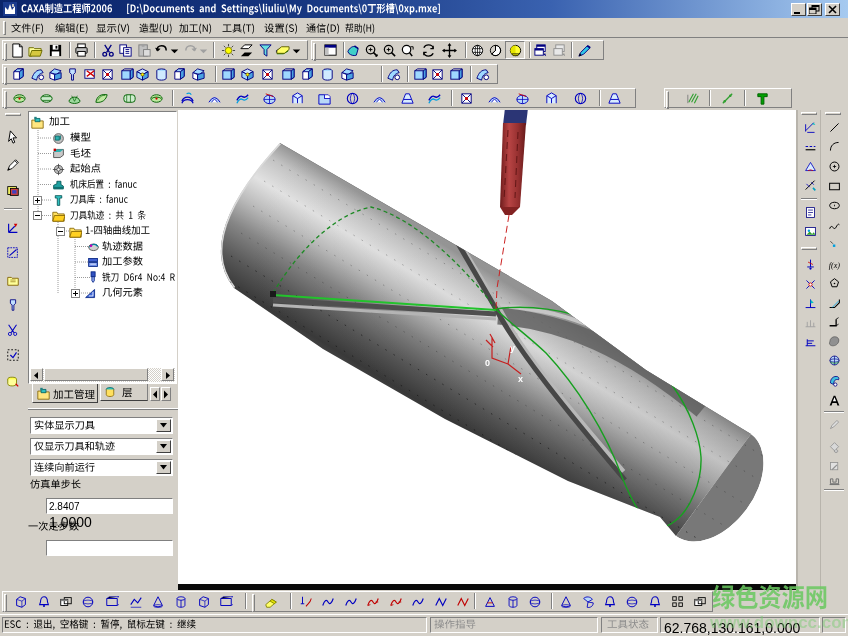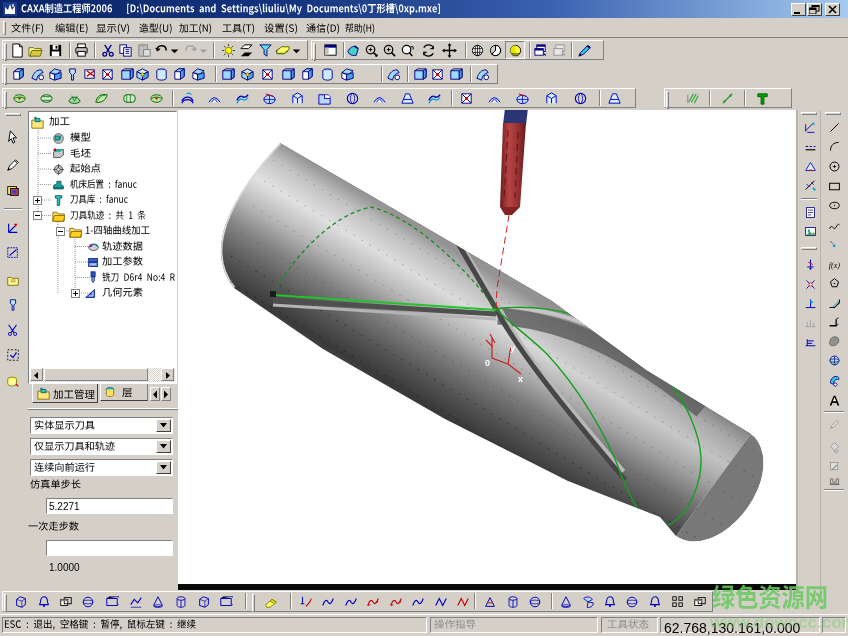--- a/index.html
+++ b/index.html
@@ -952,32 +952,32 @@
 <svg style="position:absolute;left:30.0px;top:479.0px;overflow:visible" width="2" height="2">
     <g transform="translate(0,8.80) scale(0.01020,0.01000)" fill="#000">
       <use href="#g119" x="0"></use>
       <use href="#g120" x="1000"></use>
       <use href="#g121" x="2000"></use>
       <use href="#g122" x="3000"></use>
       <use href="#g123" x="4000"></use>
     </g>
   </svg>
 <div style="position:absolute;left:46.0px;top:498.0px;width:127.0px;height:16.0px;background:#fff;border:1px solid;border-color:#808080 #fff #fff #808080"></div>
-<div style="position:absolute;left:49px;top:501px;font-size:10px;color:#000">5.2271</div>
+<div style="position:absolute;left:49px;top:501px;font-size:10px;color:#000">2.8407</div>
 <svg style="position:absolute;left:28.0px;top:521.0px;overflow:visible" width="2" height="2">
     <g transform="translate(0,8.80) scale(0.01020,0.01000)" fill="#000">
       <use href="#g124" x="0"></use>
       <use href="#g125" x="1000"></use>
       <use href="#g126" x="2000"></use>
       <use href="#g122" x="3000"></use>
       <use href="#g93" x="4000"></use>
     </g>
   </svg>
 <div style="position:absolute;left:46.0px;top:540.0px;width:127.0px;height:16.0px;background:#fff;border:1px solid;border-color:#808080 #fff #fff #808080"></div>
-<div style="position:absolute;left:49px;top:562px;font-size:10px;color:#000">1.0000</div>
+<div style="position:absolute;left:49px;top:514px;font-size:14px;color:#000">1.0000</div>
 <div style="position:absolute;left:798px;top:110px;width:50px;height:480px;background:#d4d0c8"></div>
 <div style="position:absolute;left:801.0px;top:112.0px;width:16px;height:3px;border:1px solid;border-color:#fff #808080 #808080 #fff"></div>
 <svg style="position:absolute;left:803.5px;top:120.5px" width="13" height="13" viewBox="0 0 16 16">
     <path d="M2 12L12 2M4 14h9M2 4v9" stroke="#0000c0" stroke-width="1.1" fill="none"></path>
     <path d="M12 2l2 3-4-1z" fill="#00c0c0"></path>
   </svg>
 <svg style="position:absolute;left:803.5px;top:139.5px" width="13" height="13" viewBox="0 0 16 16">
     <path d="M2 8h12" stroke="#0000c0" stroke-width="1.2" stroke-dasharray="3 2"></path>
     <path d="M2 12h12" stroke="#000" stroke-width="1.4"></path>
   </svg>

